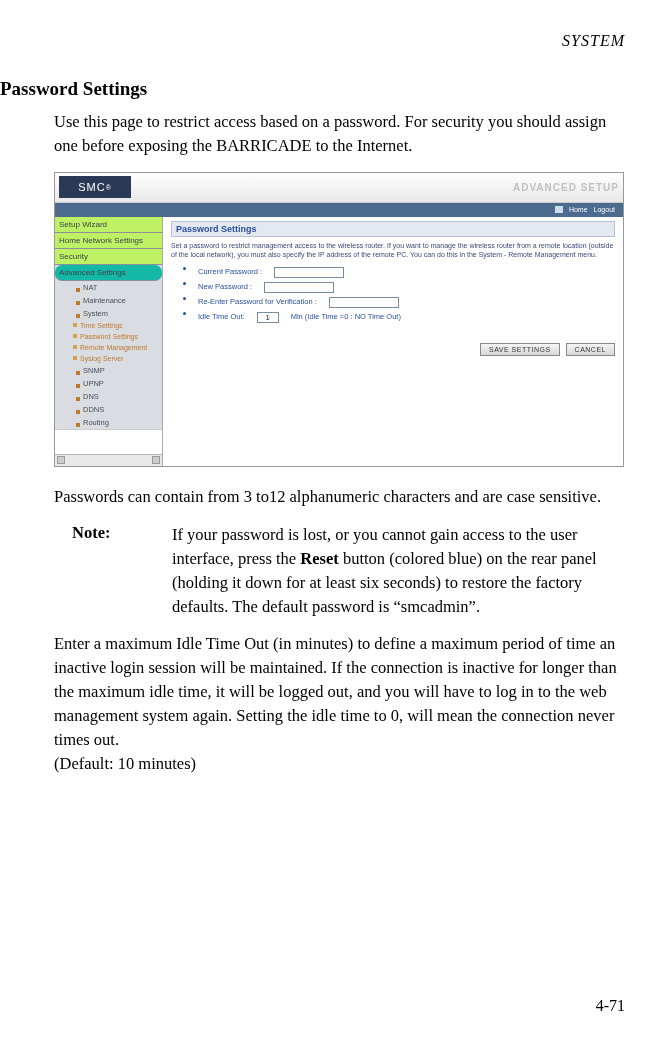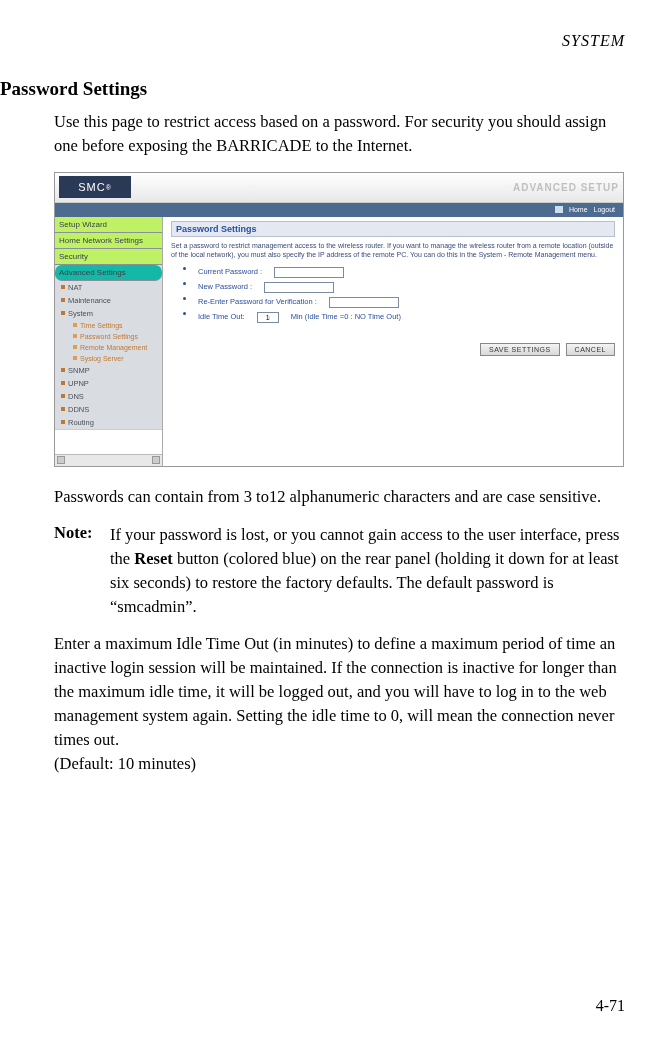--- a/index.html
+++ b/index.html
@@ -27,22 +27,23 @@
     margin-bottom: 10px;
   }
   .body-text {
     font-size: 16.5px;
     line-height: 1.45;
     margin-left: 54px;
     margin-bottom: 14px;
   }
   .note-row {
     display: flex;
-    margin-left: 54px;
+    margin-left: 72px;
     margin-bottom: 14px;
+    gap: 44px;
   }
   .note-label {
     font-weight: bold;
     font-size: 16.5px;
     flex: 0 0 56px;
   }
   .note-body {
     font-size: 16.5px;
     line-height: 1.45;
   }
@@ -123,25 +124,25 @@
   }
   .sb-main {
     background: #bef264;
     border-bottom: 1px solid #8a8f99;
     padding: 3px 4px;
     color: #3a3f4a;
     font-size: 8px;
   }
   .sb-main.sel { background:#14b8a6;border-radius:7px; }
   .sb-sub {
-    padding: 2px 4px 2px 6px;
+    padding: 2px 4px 2px 21px;
     color: #4a4f58;
     font-size: 7.5px;
     display: flex;
-    align-items: center;
+    align-items: flex-end;
     gap: 3px;
   }
   .sb-sub2 {
     padding: 2px 4px 2px 18px;
     color: #c07830;
     font-size: 7px;
     display: flex;
     align-items: center;
     gap: 3px;
   }

